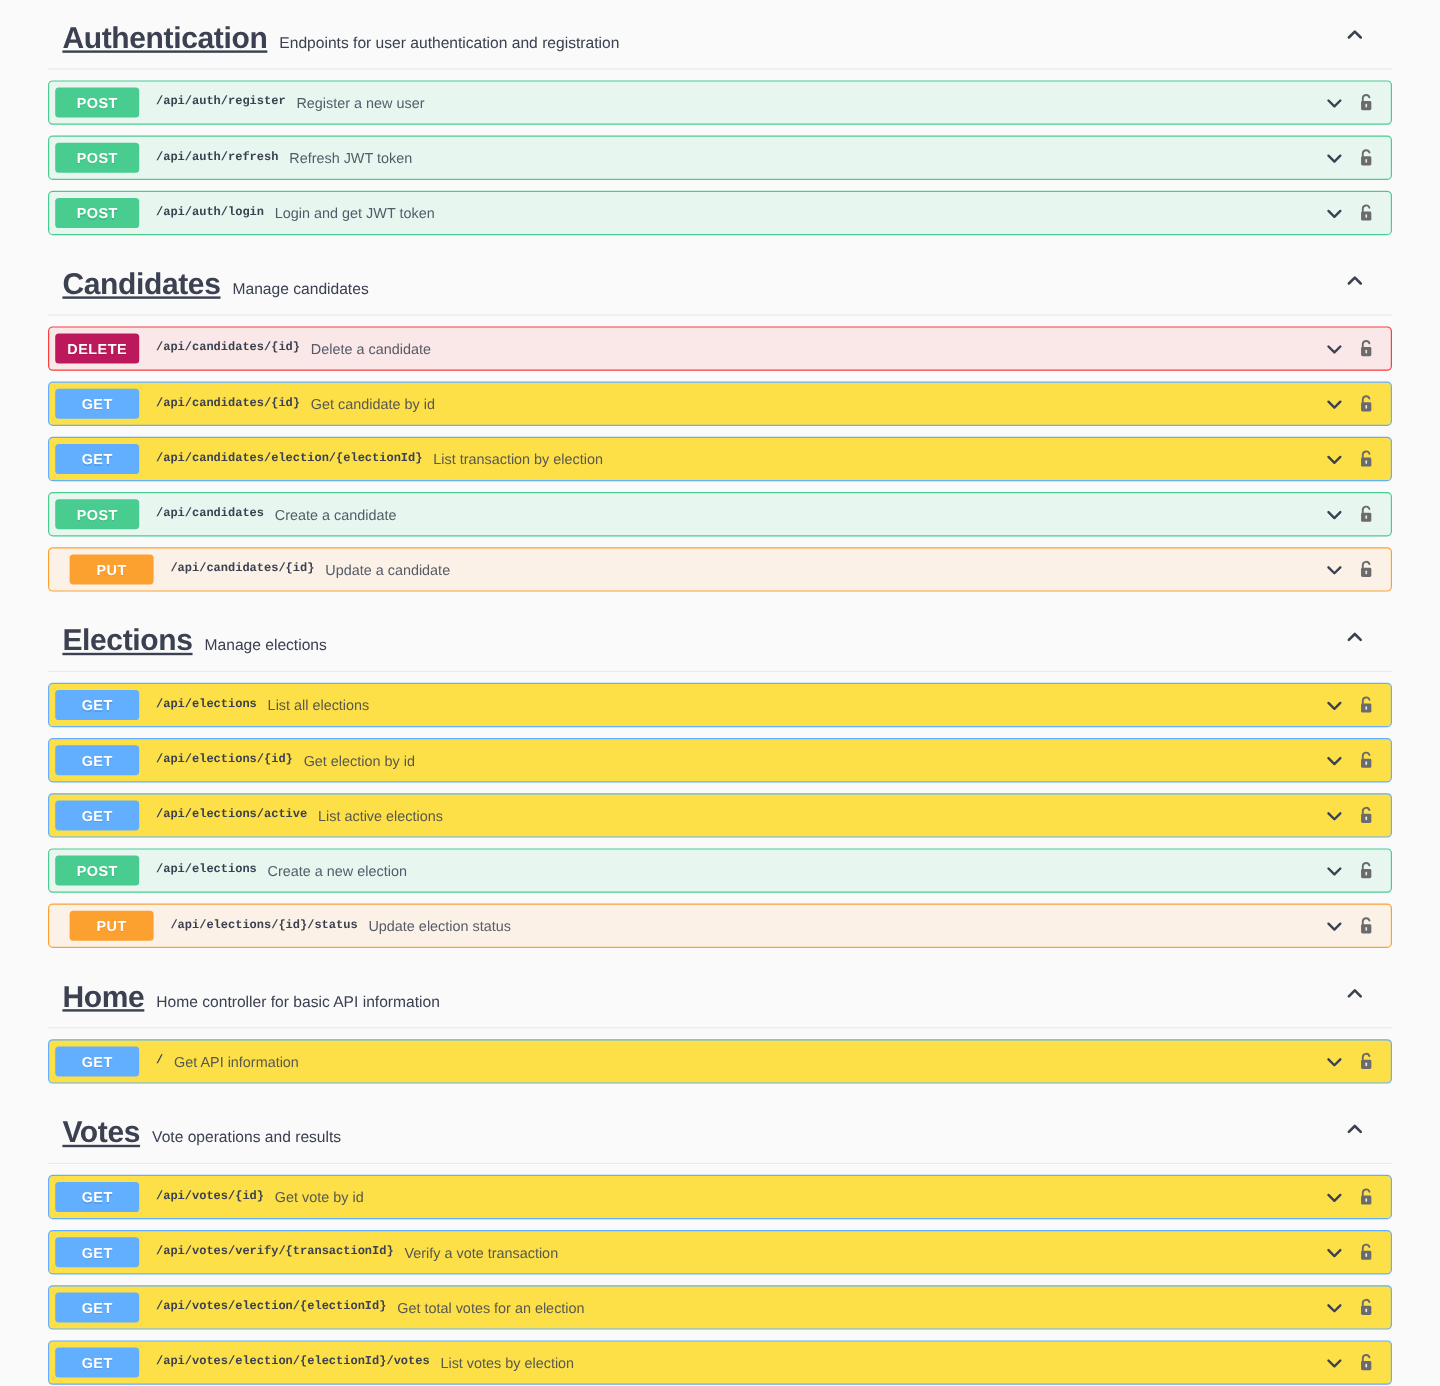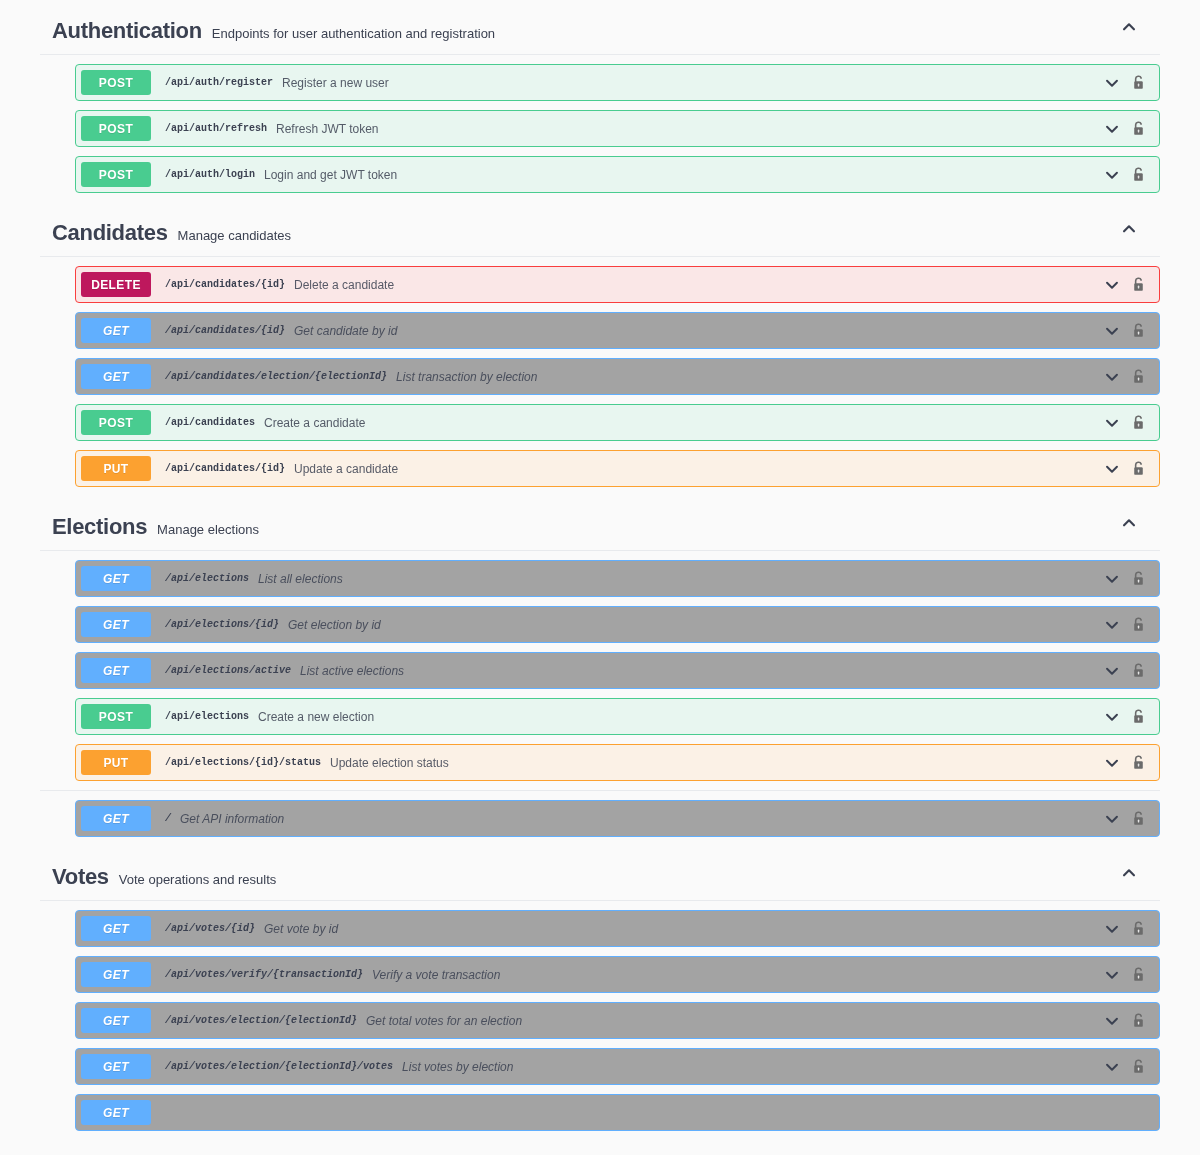--- a/index.html
+++ b/index.html
@@ -27,25 +27,26 @@
   
   .tag-section { margin: 0; }
   .tag-header {
     display: flex;
     align-items: baseline;
     padding: 18px 0 10px 12px;
     cursor: pointer;
     position: relative;
   }
   .tag-title {
-    font-size: 22px;
+    font-size: 25px;
     font-weight: 700;
     color: #3b4151;
     letter-spacing: -0.3px;
     font-family: "Liberation Sans", sans-serif;
+    text-decoration: underline;
   }
   .tag-desc {
     font-size: 13px;
     color: #3b4151;
     margin-left: 10px;
     font-weight: 400;
   }
   .tag-toggle {
     position: absolute;
     right: 20px;
@@ -69,21 +70,20 @@
   .op-row {
     display: flex;
     align-items: center;
     border-radius: 4px;
     border: 1px solid transparent;
     margin-bottom: 9px;
     height: 37px;
     padding: 0;
     cursor: pointer;
     position: relative;
-    margin-left: 35px;
   }
   .op-method {
     width: 70px;
     min-width: 70px;
     height: 25px;
     margin-left: 5px;
     border-radius: 3px;
     color: #fff;
     font-size: 12px;
     font-weight: 700;
@@ -124,25 +124,25 @@
     height: 20px;
     margin-right: 13px;
     display: flex;
     align-items: center;
     justify-content: center;
     cursor: pointer;
   }
 
   
   .m-get .op-method   { background: #61affe; }
-  .m-get             { background: #a3a3a3; border-color: #61affe; font-style: italic; }
+  .m-get             { background: #fde047; border-color: #61affe; }
   .m-post .op-method  { background: #49cc90; }
   .m-post            { background: #e8f6f0; border-color: #49cc90; }
   .m-put .op-method   { background: #fca130; }
-  .m-put             { background: #fbf1e6; border-color: #fca130; }
+  .m-put             { background: #fbf1e6; border-color: #fca130; padding-left: 12px; }
   .m-delete .op-method{ background: #be185d; }
   .m-delete          { background: #fae7e7; border-color: #f93e3e; }
 
   svg { display: block; }
 </style>
 </head>
 <body>
 
 <div class="page">
   <div class="wrapper" id="sections-root">
@@ -416,20 +416,29 @@
               <svg width="15" height="18" viewBox="0 0 20 24">
                 <path d="M6.2 10 V6.6 a3.8 3.8 0 0 1 7.4 -1.1" fill="none" stroke="#6b6b6b" stroke-width="2.1" stroke-linecap="round"></path>
                 <rect x="4.3" y="9.6" width="11.4" height="10.2" rx="1.6" fill="#6b6b6b"></rect>
                 <rect x="9.1" y="12.6" width="1.9" height="4.2" rx="0.9" fill="#e7e7e7"></rect>
               </svg>
             </span>
           </div>
         </div>
       </div>
       <div class="tag-section">
+        <div class="tag-header">
+          <span class="tag-title">Home</span>
+          <span class="tag-desc">Home controller for basic API information</span>
+          <span class="tag-toggle">
+            <svg width="18" height="18" viewBox="0 0 20 20">
+              <path d="M4.5 12.5 L10 7 L15.5 12.5" fill="none" stroke="#3b4151" stroke-width="2.4" stroke-linecap="round" stroke-linejoin="round"></path>
+            </svg>
+          </span>
+        </div>
         <div class="tag-divider"></div>
         <div class="op-list">
           <div class="op-row m-get">
             <span class="op-method">GET</span>
             <span class="op-path">/</span>
             <span class="op-summary">Get API information</span>
             <span class="op-spacer"></span>
             <span class="op-arrow">
               <svg width="18" height="18" viewBox="0 0 20 20">
                 <path d="M4.5 7.5 L10 13 L15.5 7.5" fill="none" stroke="#3b4151" stroke-width="2.2" stroke-linecap="round" stroke-linejoin="round"></path>

